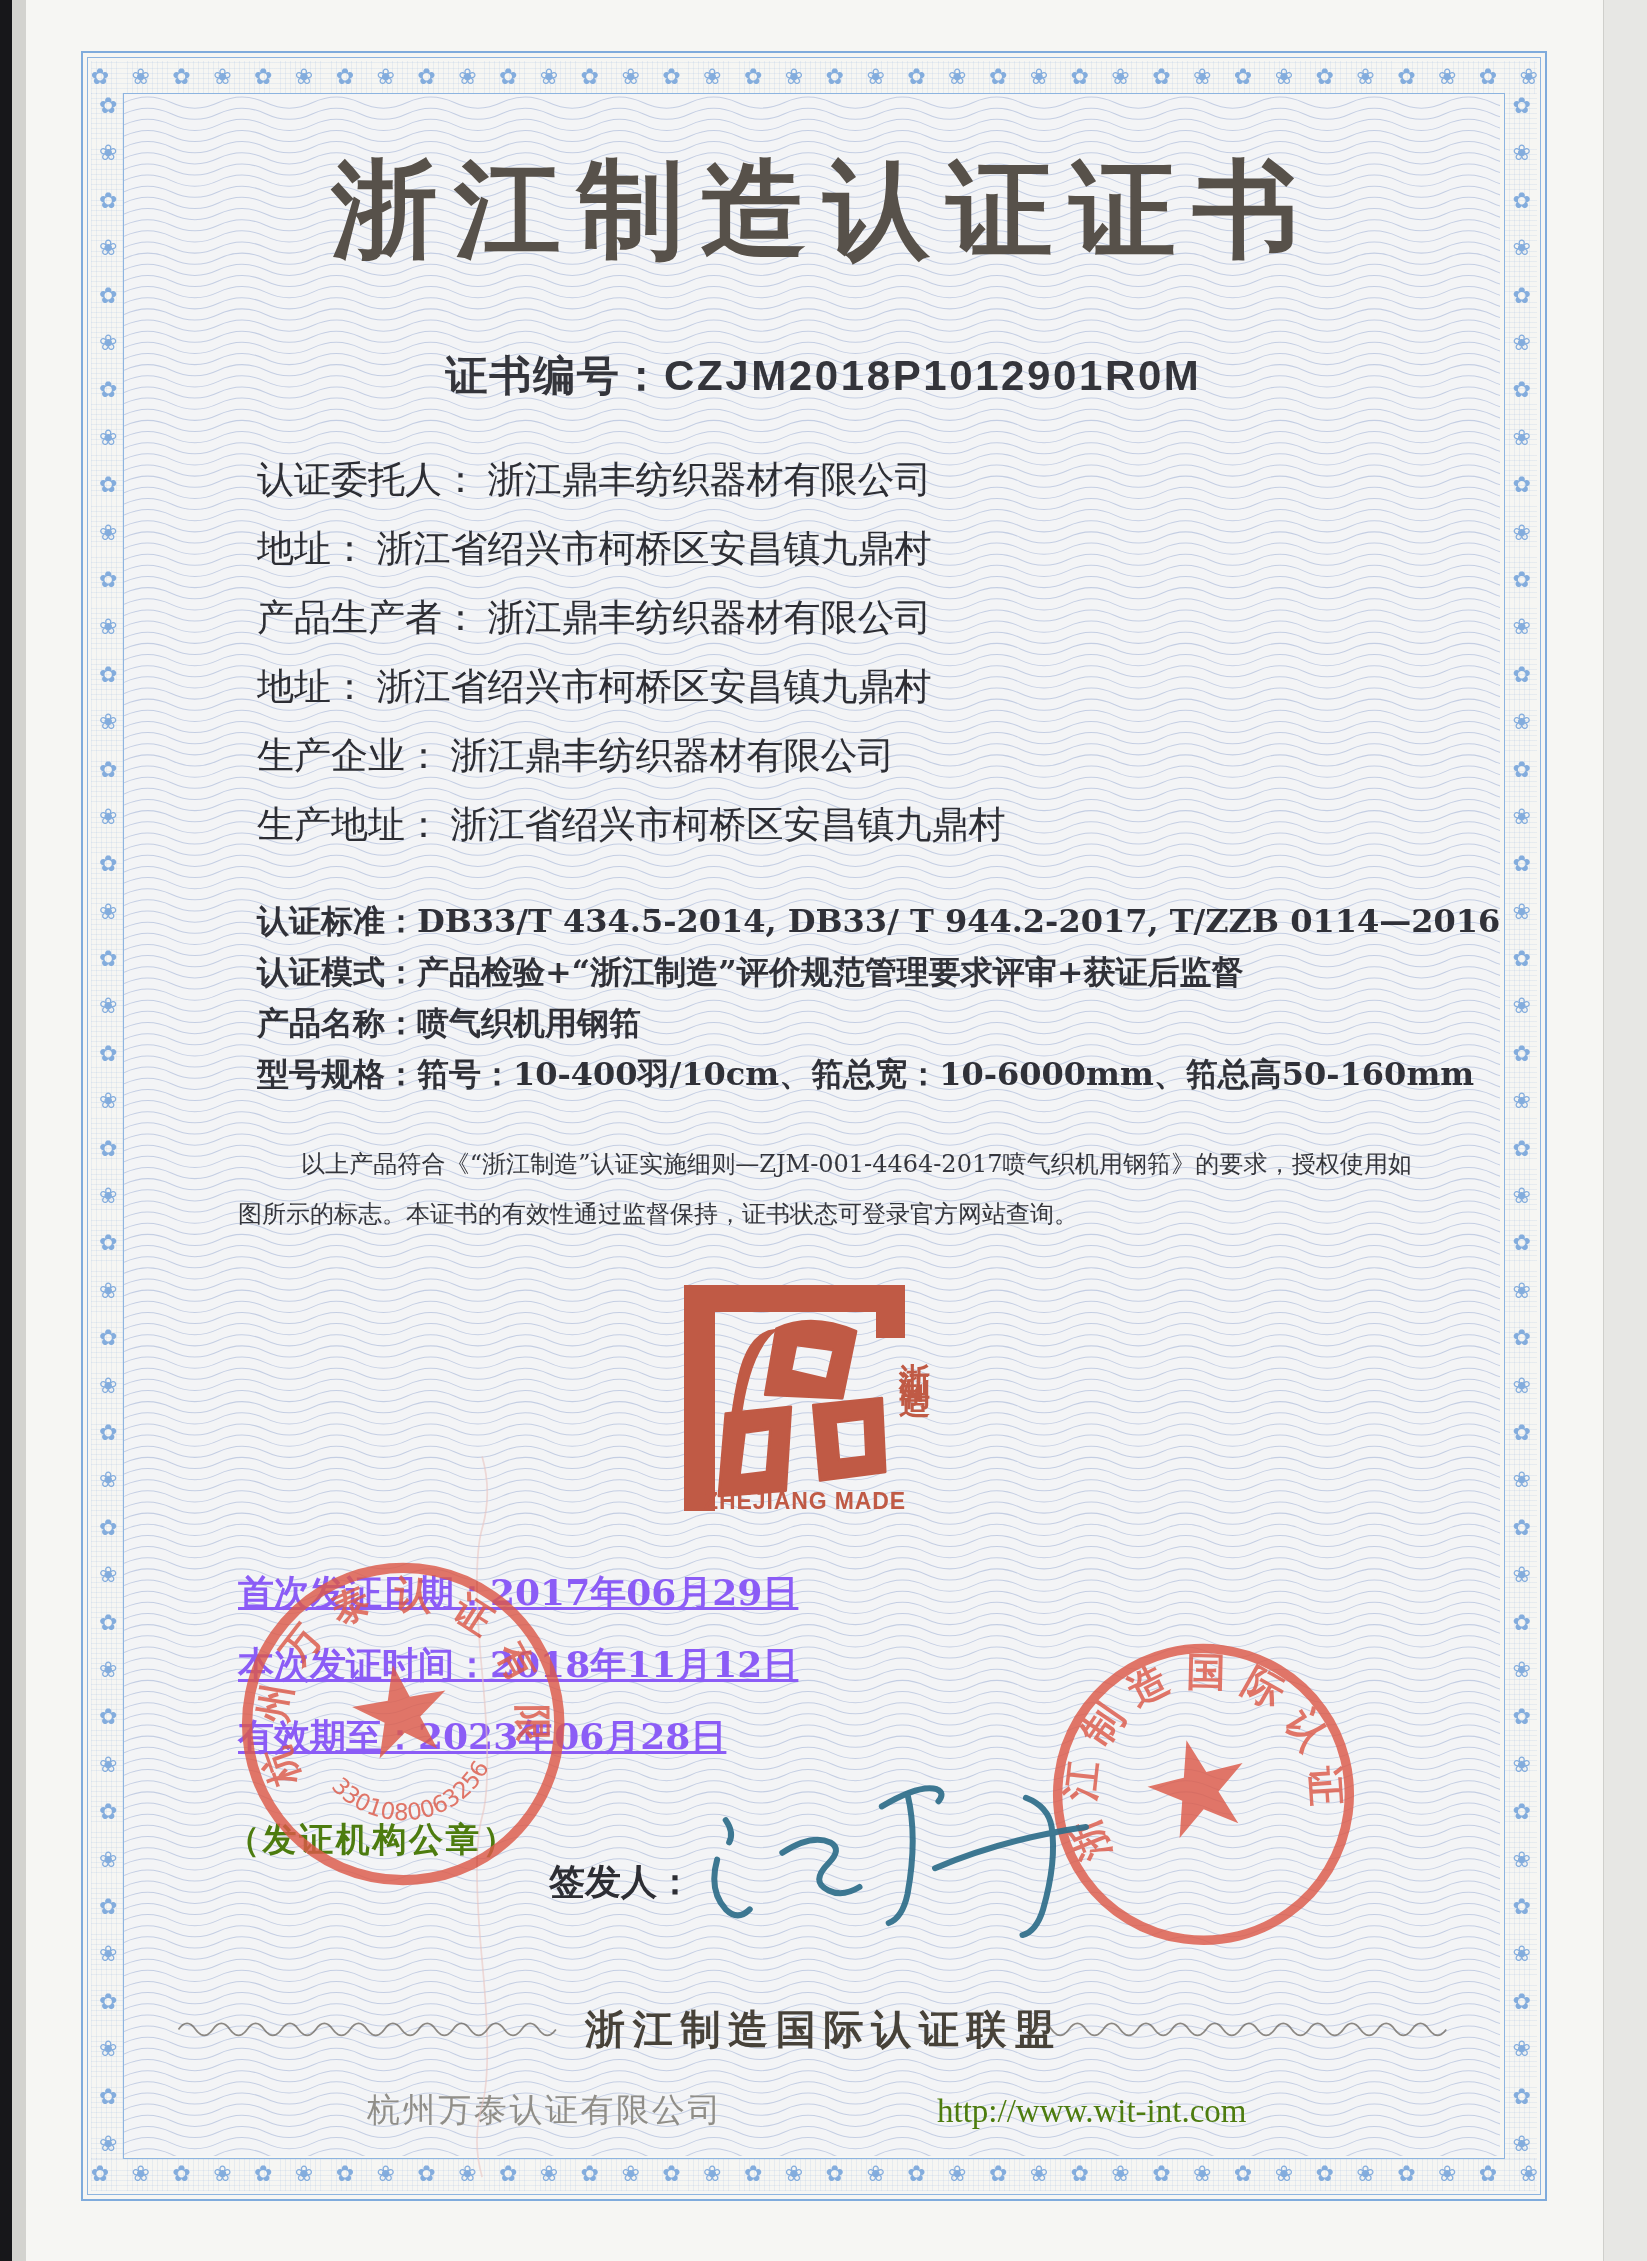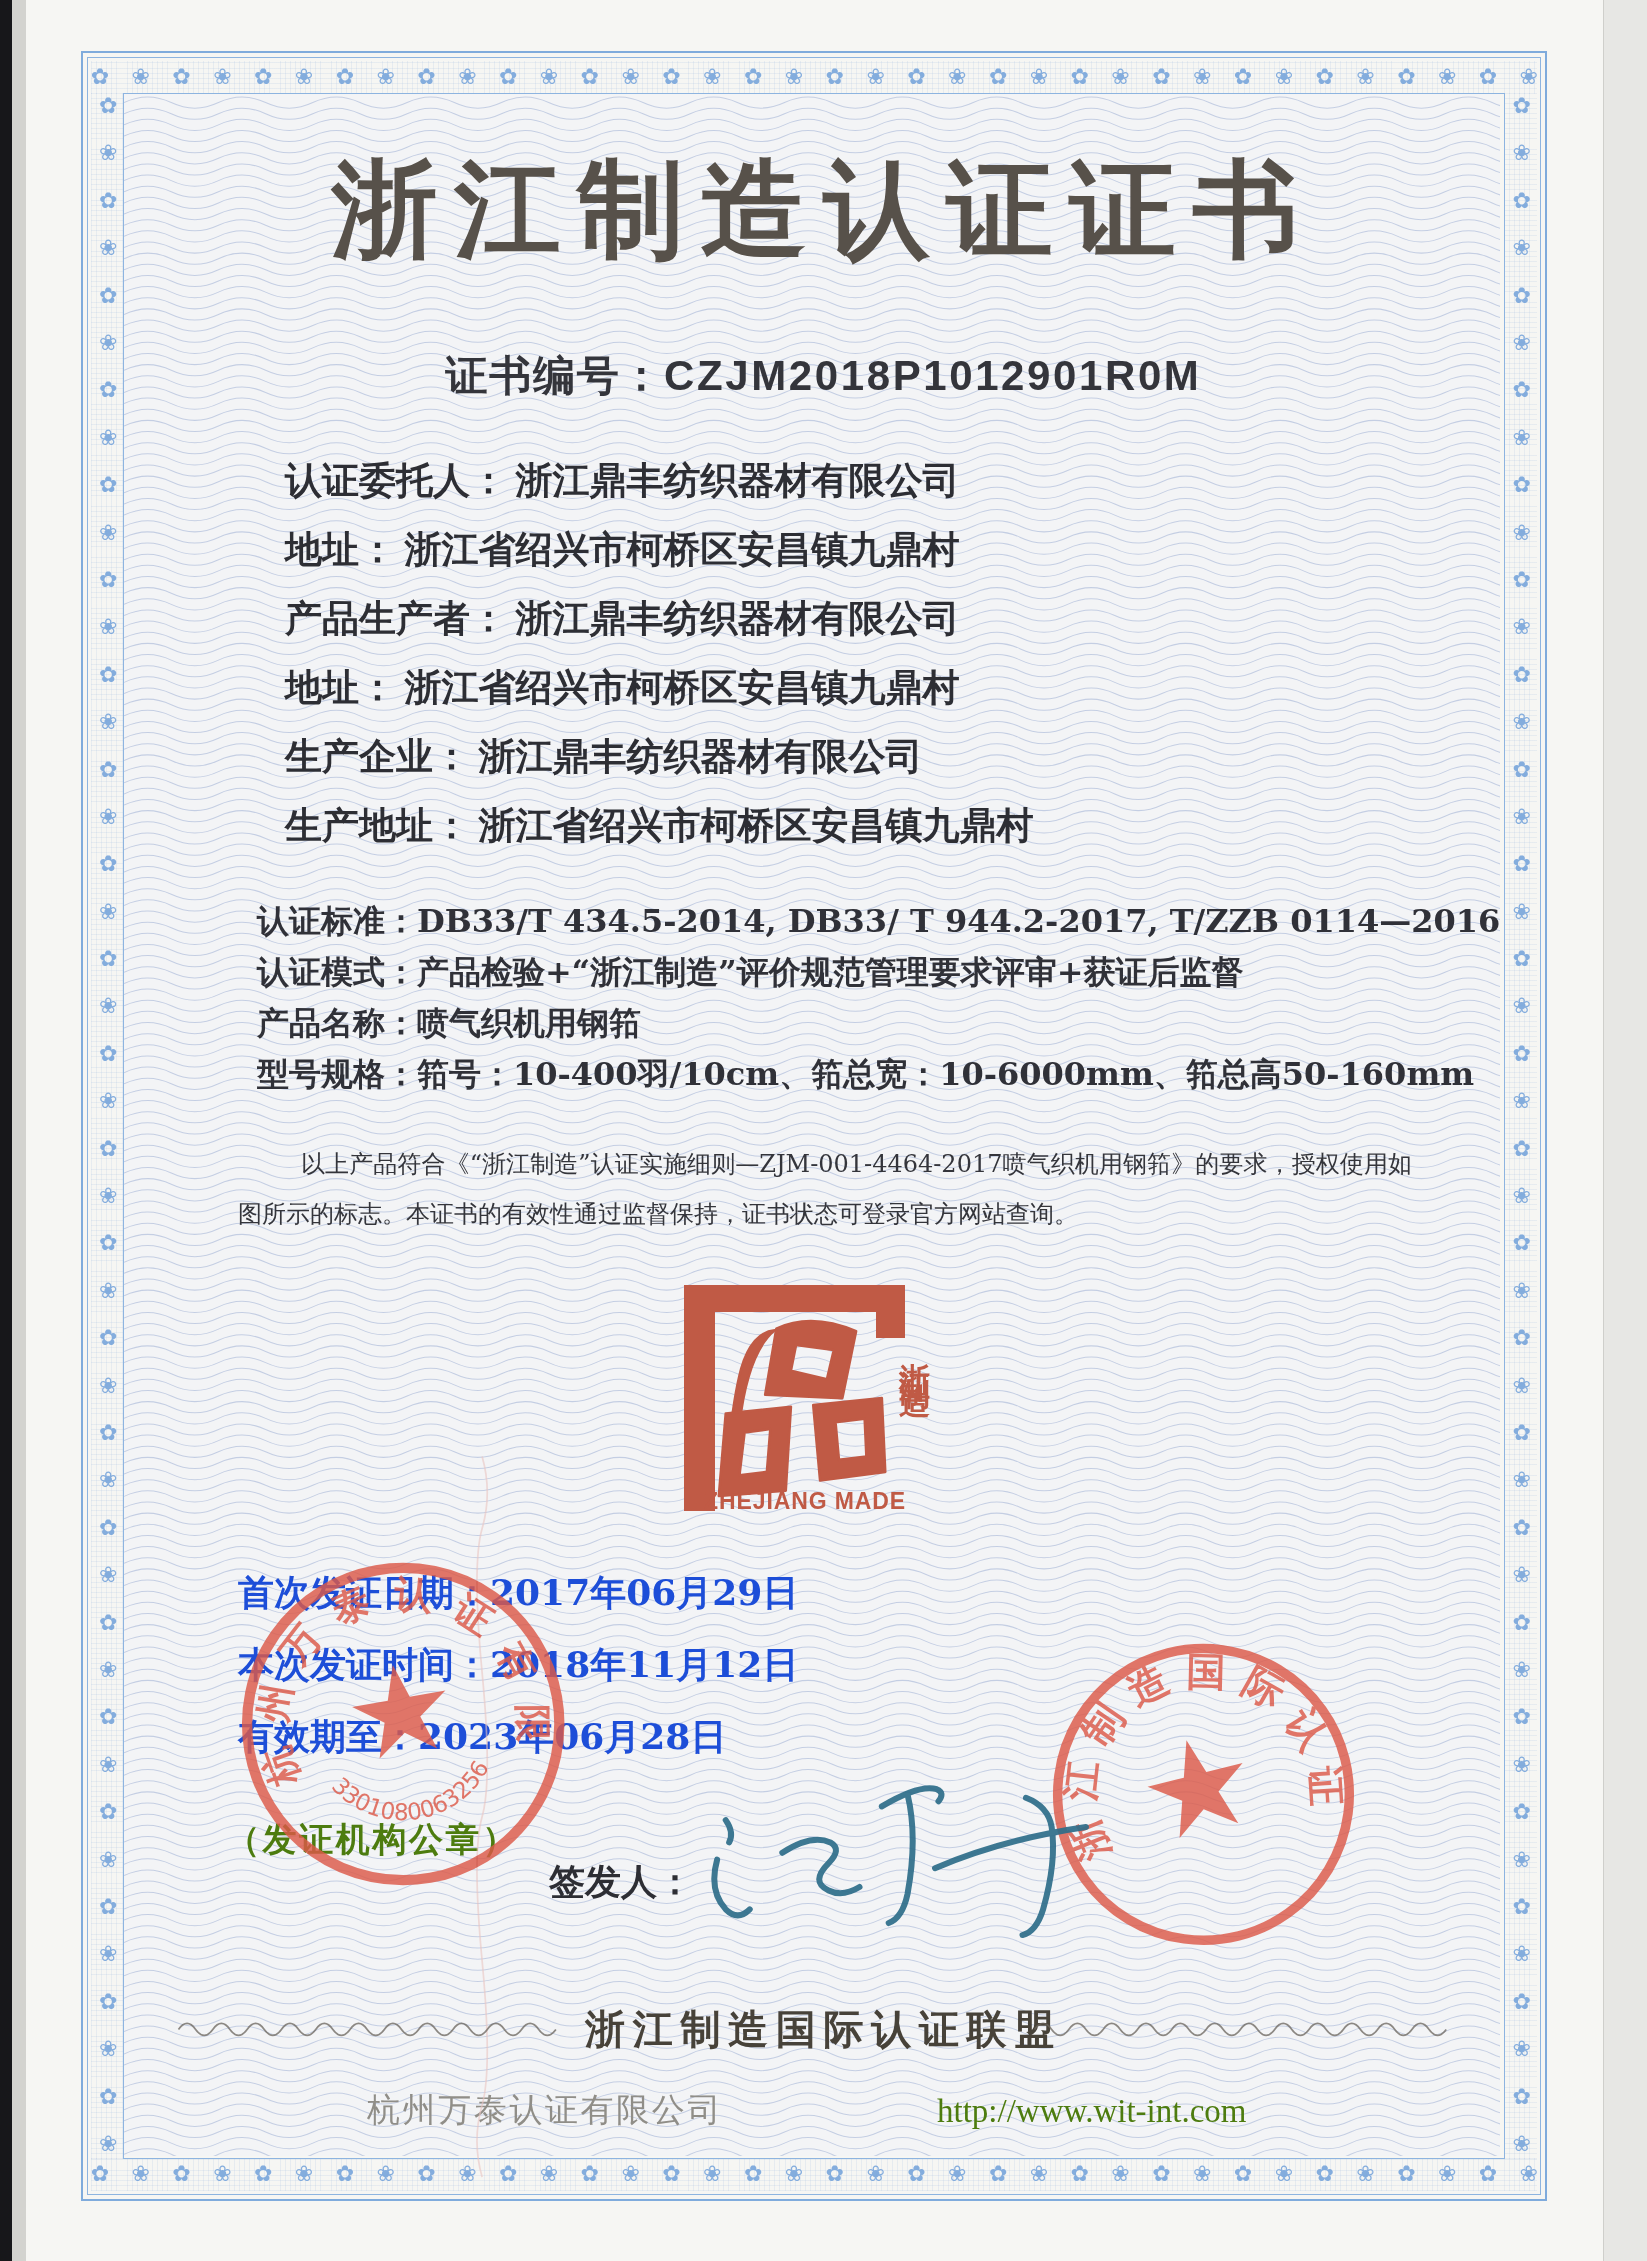--- a/index.html
+++ b/index.html
@@ -31,34 +31,34 @@
   .band.top{top:7.7px;} .band.bottom{bottom:7.7px;}
   .band.v{top:40px;bottom:40px;width:33px;writing-mode:vertical-rl;font-size:22px;letter-spacing:7.7px;line-height:31px;white-space:nowrap;text-align:center;}
   .band.left{left:7.7px;} .band.right{right:7.7px;}
   
   .content{position:absolute;inset:0;z-index:4;}
   .title{left:0;width:1647px;top:139px;text-align:center;font-size:106px;font-weight:bold;
          color:#57514a;letter-spacing:17px;white-space:nowrap;}
   .certno{left:0;width:1647px;top:348px;text-align:center;font-size:42px;font-weight:bold;color:#34353b;letter-spacing:1.7px;white-space:nowrap;}
   .certno .latin{font-family:"Liberation Sans","DejaVu Sans",sans-serif;letter-spacing:2.6px;margin-top:12px;}
   .fields{left:257px;top:455px;}
-  .frow{height:69px;line-height:50px;font-size:37px;font-weight:bold;color:#2d2e34;white-space:nowrap;margin-left:28px;}
+  .frow{height:69px;line-height:50px;font-size:37px;font-weight:normal;color:#2d2e34;white-space:nowrap;}
   .frow .lbl{margin-right:8.6px;}
   .details{left:257px;top:901px;}
   .drow{height:51px;line-height:41px;font-size:32px;font-weight:bold;color:#303138;white-space:nowrap;}
   .statement{left:238px;top:1139px;width:1174px;font-size:24px;line-height:50px;color:#34353b;
              text-align:justify;text-indent:63px;font-weight:500;}
   
   .logo-bar{background:#c05a45;}
   .logo-vtext{left:894px;top:1338px;writing-mode:vertical-rl;font-size:31px;font-weight:bold;color:#c05a45;
               letter-spacing:7.7px;font-family:"DejaVu Sans","Liberation Sans",sans-serif;}
   .logo-caption{left:704px;top:1488px;width:221px;font-size:23px;font-weight:bold;color:#c05a45;
                 letter-spacing:0.9px;font-family:"Liberation Sans","DejaVu Sans",sans-serif;white-space:nowrap;}
   .dates{left:238px;top:1568px;}
-  .dateline{height:72px;line-height:48px;font-size:36px;font-weight:bold;color:#1d4ed8;white-space:nowrap;}
+  .dateline{height:72px;line-height:48px;font-size:36px;font-weight:bold;color:#8b5cf6;white-space:nowrap;text-decoration:underline;}
   .sealnote{left:226px;top:1817px;font-size:34px;color:#4d7c0f;letter-spacing:2.6px;white-space:nowrap;font-weight:bold;}
   .signer{left:549px;top:1858px;font-size:36px;font-weight:bold;color:#2d2e34;white-space:nowrap;}
   .alliance{left:0;width:1647px;top:2002px;text-align:center;font-size:40px;font-weight:bold;color:#474239;letter-spacing:7.7px;white-space:nowrap;}
   .footer-co{left:367px;top:2088px;font-size:33px;color:#908e88;letter-spacing:2.6px;white-space:nowrap;}
   .footer-url{left:937px;top:2093px;font-size:33px;color:#4d7c0f;font-family:"Liberation Serif",serif;white-space:nowrap;}
   
   #overlay{position:absolute;left:0;top:0;z-index:5;pointer-events:none;}
   .sealred{mix-blend-mode:multiply;}
 </style>
 </head>

